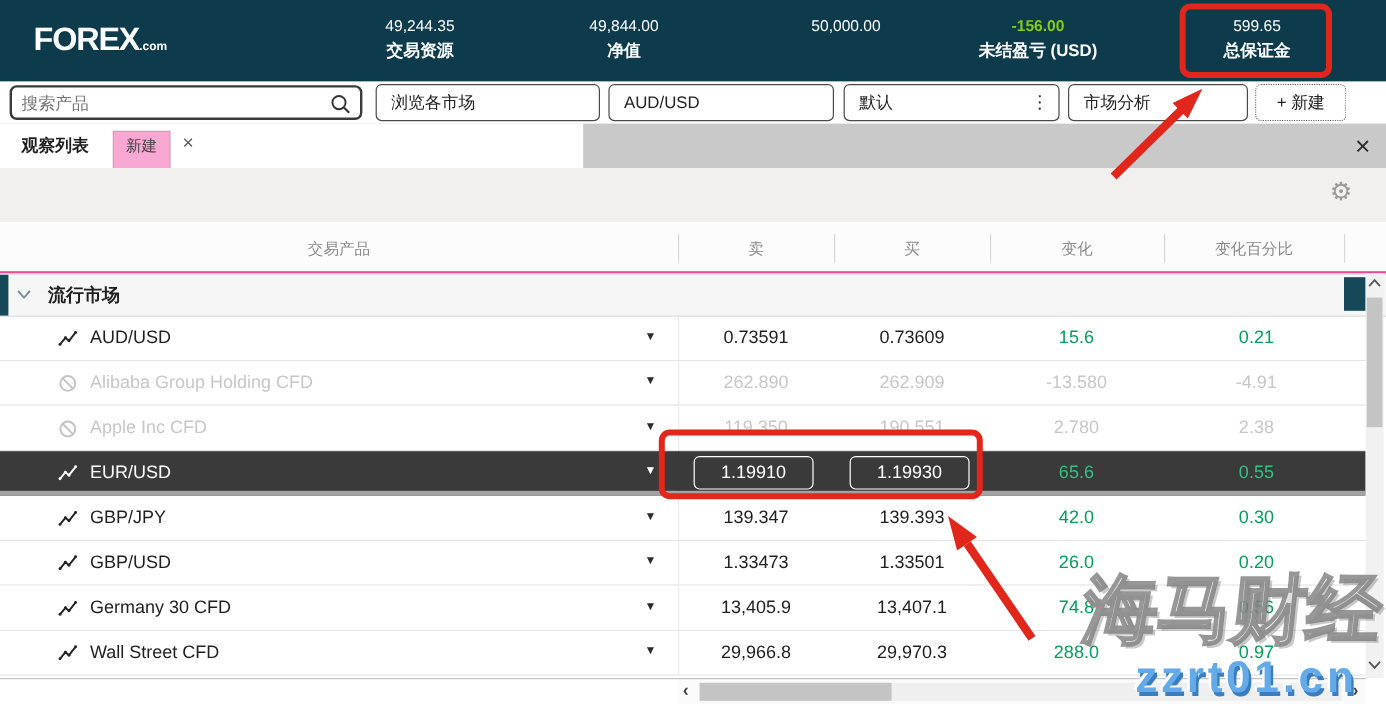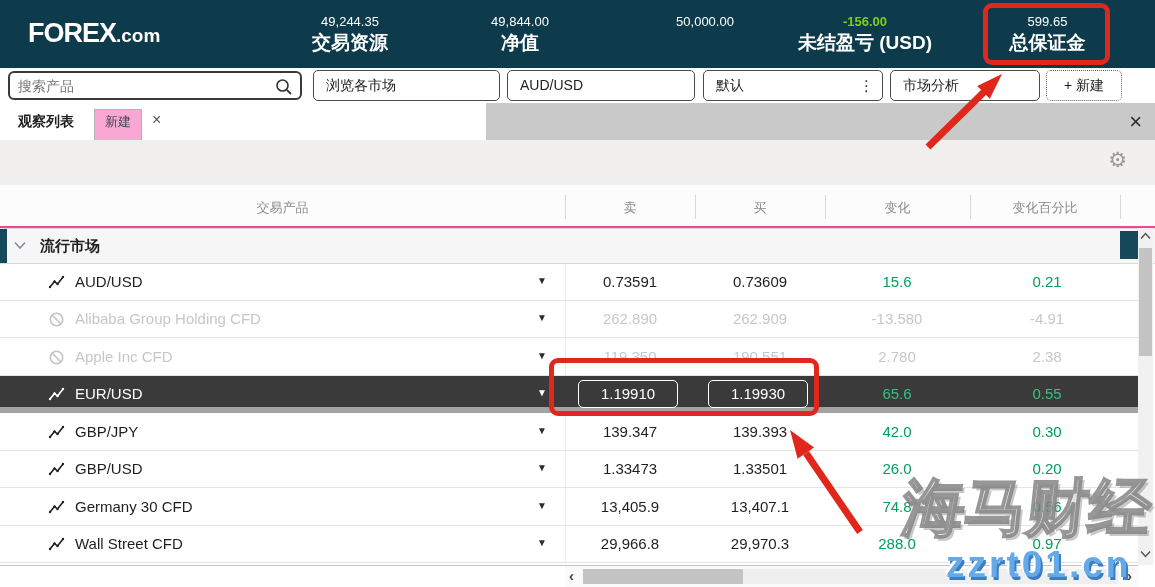--- a/index.html
+++ b/index.html
@@ -4,24 +4,24 @@
 <style>
   * { margin:0; padding:0; box-sizing:border-box; }
   html,body { width:1155px; height:587px; overflow:hidden; }
   body { font-family:"Liberation Sans","DejaVu Sans",sans-serif; background:#fff; }
   #app { position:relative; width:1155px; height:587px; background:#fff; overflow:hidden; }
 
   
   .top-header { position:absolute; left:0; top:0; width:1155px; height:68px; background:#0d3b4b; }
   .logo { position:absolute; left:28px; top:18px; color:#fff; white-space:nowrap; }
   .logo .main { font-size:27px; font-weight:800; letter-spacing:-1px; }
-  .logo .suffix { font-size:19px; font-weight:700; }
+  .logo .suffix { font-size:10px; font-weight:700; }
   .stat { position:absolute; top:10px; text-align:center; color:#fff; }
   .stat .val { font-size:13px; font-weight:400; line-height:24px; white-space:nowrap; }
-  .stat .lbl { font-size:19px; font-weight:700; line-height:17px; white-space:nowrap; }
+  .stat .lbl { font-size:14px; font-weight:700; line-height:17px; white-space:nowrap; }
   .stat.neg .val { color:#84cc16; font-weight:700; }
   .s0{left:280px;width:140px}.s1{left:450px;width:140px}.s2{left:625px;width:160px}.s3{left:785px;width:160px}.s4{left:985px;width:125px}
 
   
   .toolbar { position:absolute; left:0; top:68px; width:1155px; height:35px; background:#fff; }
   .searchbox { position:absolute; left:8px; top:3px; width:294px; height:29px; border:2px solid #3a3a3a; border-radius:6px; background:#fff; }
   .searchbox input { position:absolute; left:8px; top:1px; width:250px; height:23px; border:none; outline:none; font-size:14px; color:#333; font-family:inherit; background:transparent; }
   .searchbox svg { position:absolute; right:7px; top:5px; }
   .tbox { position:absolute; top:2px; height:31px; border:1px solid #4a4a4a; border-radius:5px; background:#fff; font-size:14px; color:#222; line-height:29px; padding-left:12px; white-space:nowrap; }
   .b-browse{left:313px;width:187px}
@@ -59,21 +59,21 @@
   
   .row { position:absolute; left:0; width:1138px; height:37px; background:#fff; border-bottom:1px solid #e4e4e4; font-size:15px; color:#1f1f1f; }
   .row::before { content:""; position:absolute; left:565px; top:0; width:1px; height:100%; background:#ececec; }
   .ric { position:absolute; left:48px; top:10px; width:17px; height:17px; }
   .rname { position:absolute; left:75px; top:9px; white-space:nowrap; }
   .caret { position:absolute; left:537px; top:11px; font-size:10px; color:#2b2b2b; }
   .cell { position:absolute; top:9px; text-align:center; white-space:nowrap; }
   .c-sell{left:565px;width:130px}.c-buy{left:695px;width:130px}.c-chg{left:827px;width:140px}.c-pct{left:977px;width:140px}
   .green { color:#00a05c; }
   .row.disabled, .row.disabled .cell { color:#c7c7c7; }
-  .row.selected { background:#3a3a3a; color:#fff; border-bottom:6px solid #a3a3a3; }
+  .row.selected { background:#3a3a3a; color:#fff; border-bottom:4px solid #a3a3a3; }
   .row.selected::before { background:#3a3a3a; }
   .row.selected .caret { color:#fff; }
   .row.selected .green { color:#35c084; }
   .price-btn { position:absolute; top:4px; width:100px; height:28px; border:1px solid #fff; border-radius:5px; color:#fff; text-align:center; line-height:26px; font-size:15px; }
   .pb-bid{left:578px}.pb-ask{left:708px}
 
   
   .vscroll { position:absolute; left:1138px; top:228px; width:15px; height:337px; background:#f1f1f1; }
   .vthumb { position:absolute; left:1px; top:20px; width:13px; height:108px; background:#c4c4c4; }
   .varrow { position:absolute; left:2px; }

